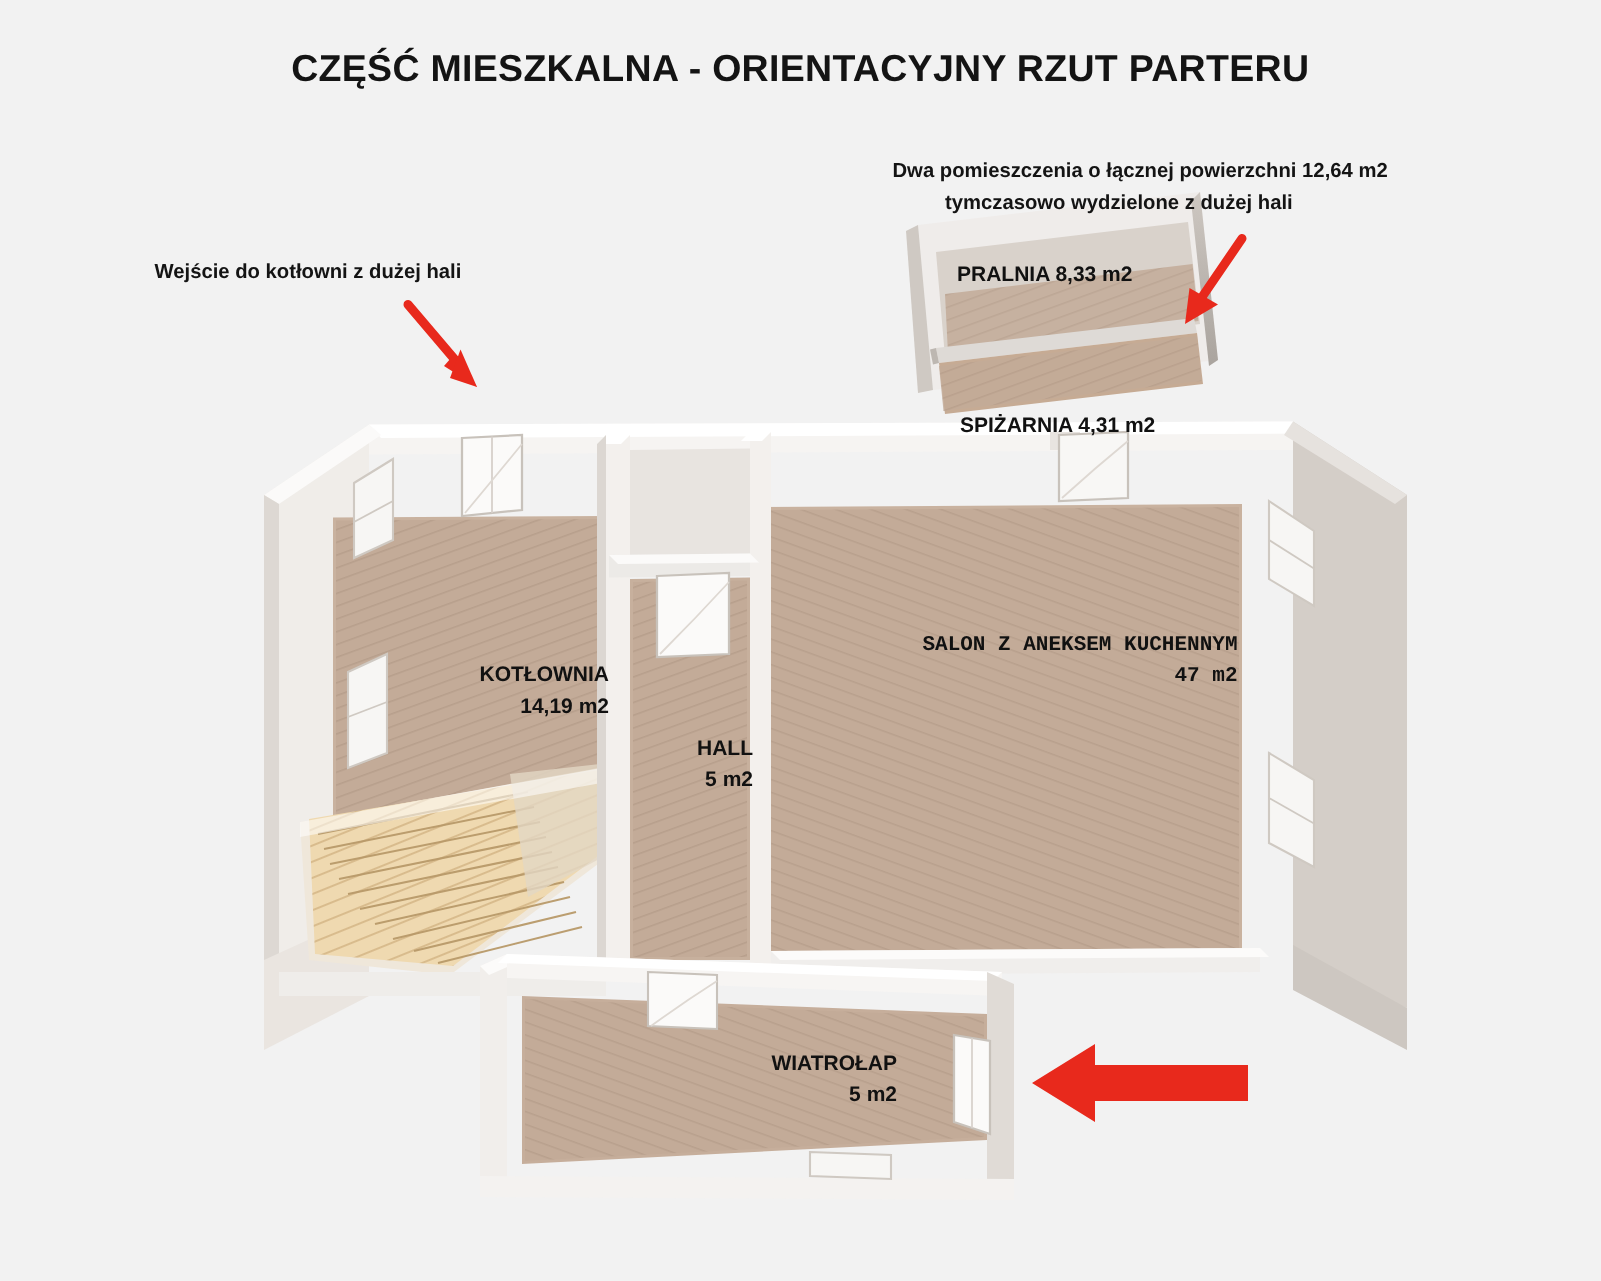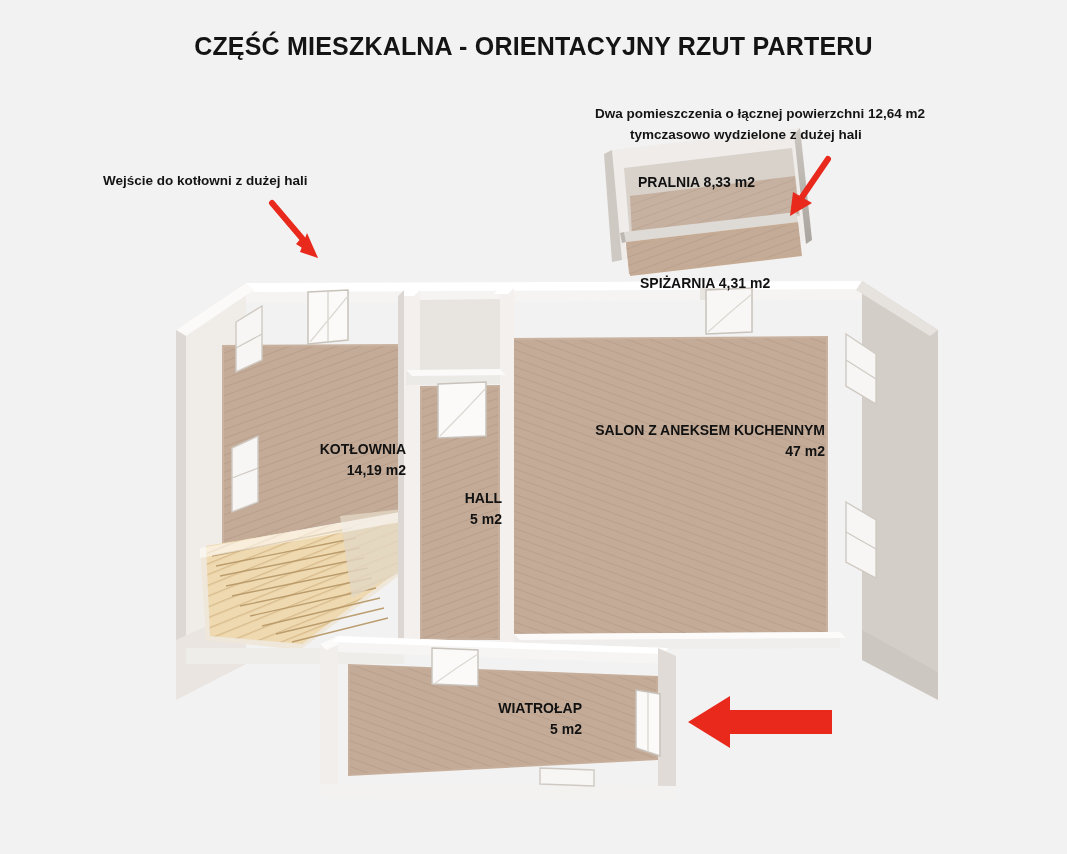--- a/index.html
+++ b/index.html
@@ -279,28 +279,28 @@
   <div class="room-label" style="left:640px; top:257px;margin-top:16px;">
     <span class="ln">SPIŻARNIA 4,31 m2</span>
   </div>
 
 
   <div class="room-label" style="left:258px; top:409px; width:148px;margin-top:30px;">
     <span class="ln">KOTŁOWNIA</span>
     <span class="ln">14,19 m2</span>
   </div>
 
-  <div class="room-label" style="left:513px; top:420px; width:312px;">
+  <div class="room-label" style="left:513px; top:420px; width:312px;font-family:Liberation Mono, monospace;">
     <span class="ln">SALON Z ANEKSEM KUCHENNYM</span>
     <span class="ln">47 m2</span>
   </div>
 
   <div class="room-label" style="left:418px; top:488px; width:84px;">
     <span class="ln">HALL</span>
     <span class="ln">5 m2</span>
   </div>
 
-  <div class="room-label" style="left:402px; top:698px; width:180px;">
+  <div class="room-label" style="left:418px; top:698px; width:180px;">
     <span class="ln">WIATROŁAP</span>
     <span class="ln">5 m2</span>
   </div>
 
 </div>
 
 </body></html>

